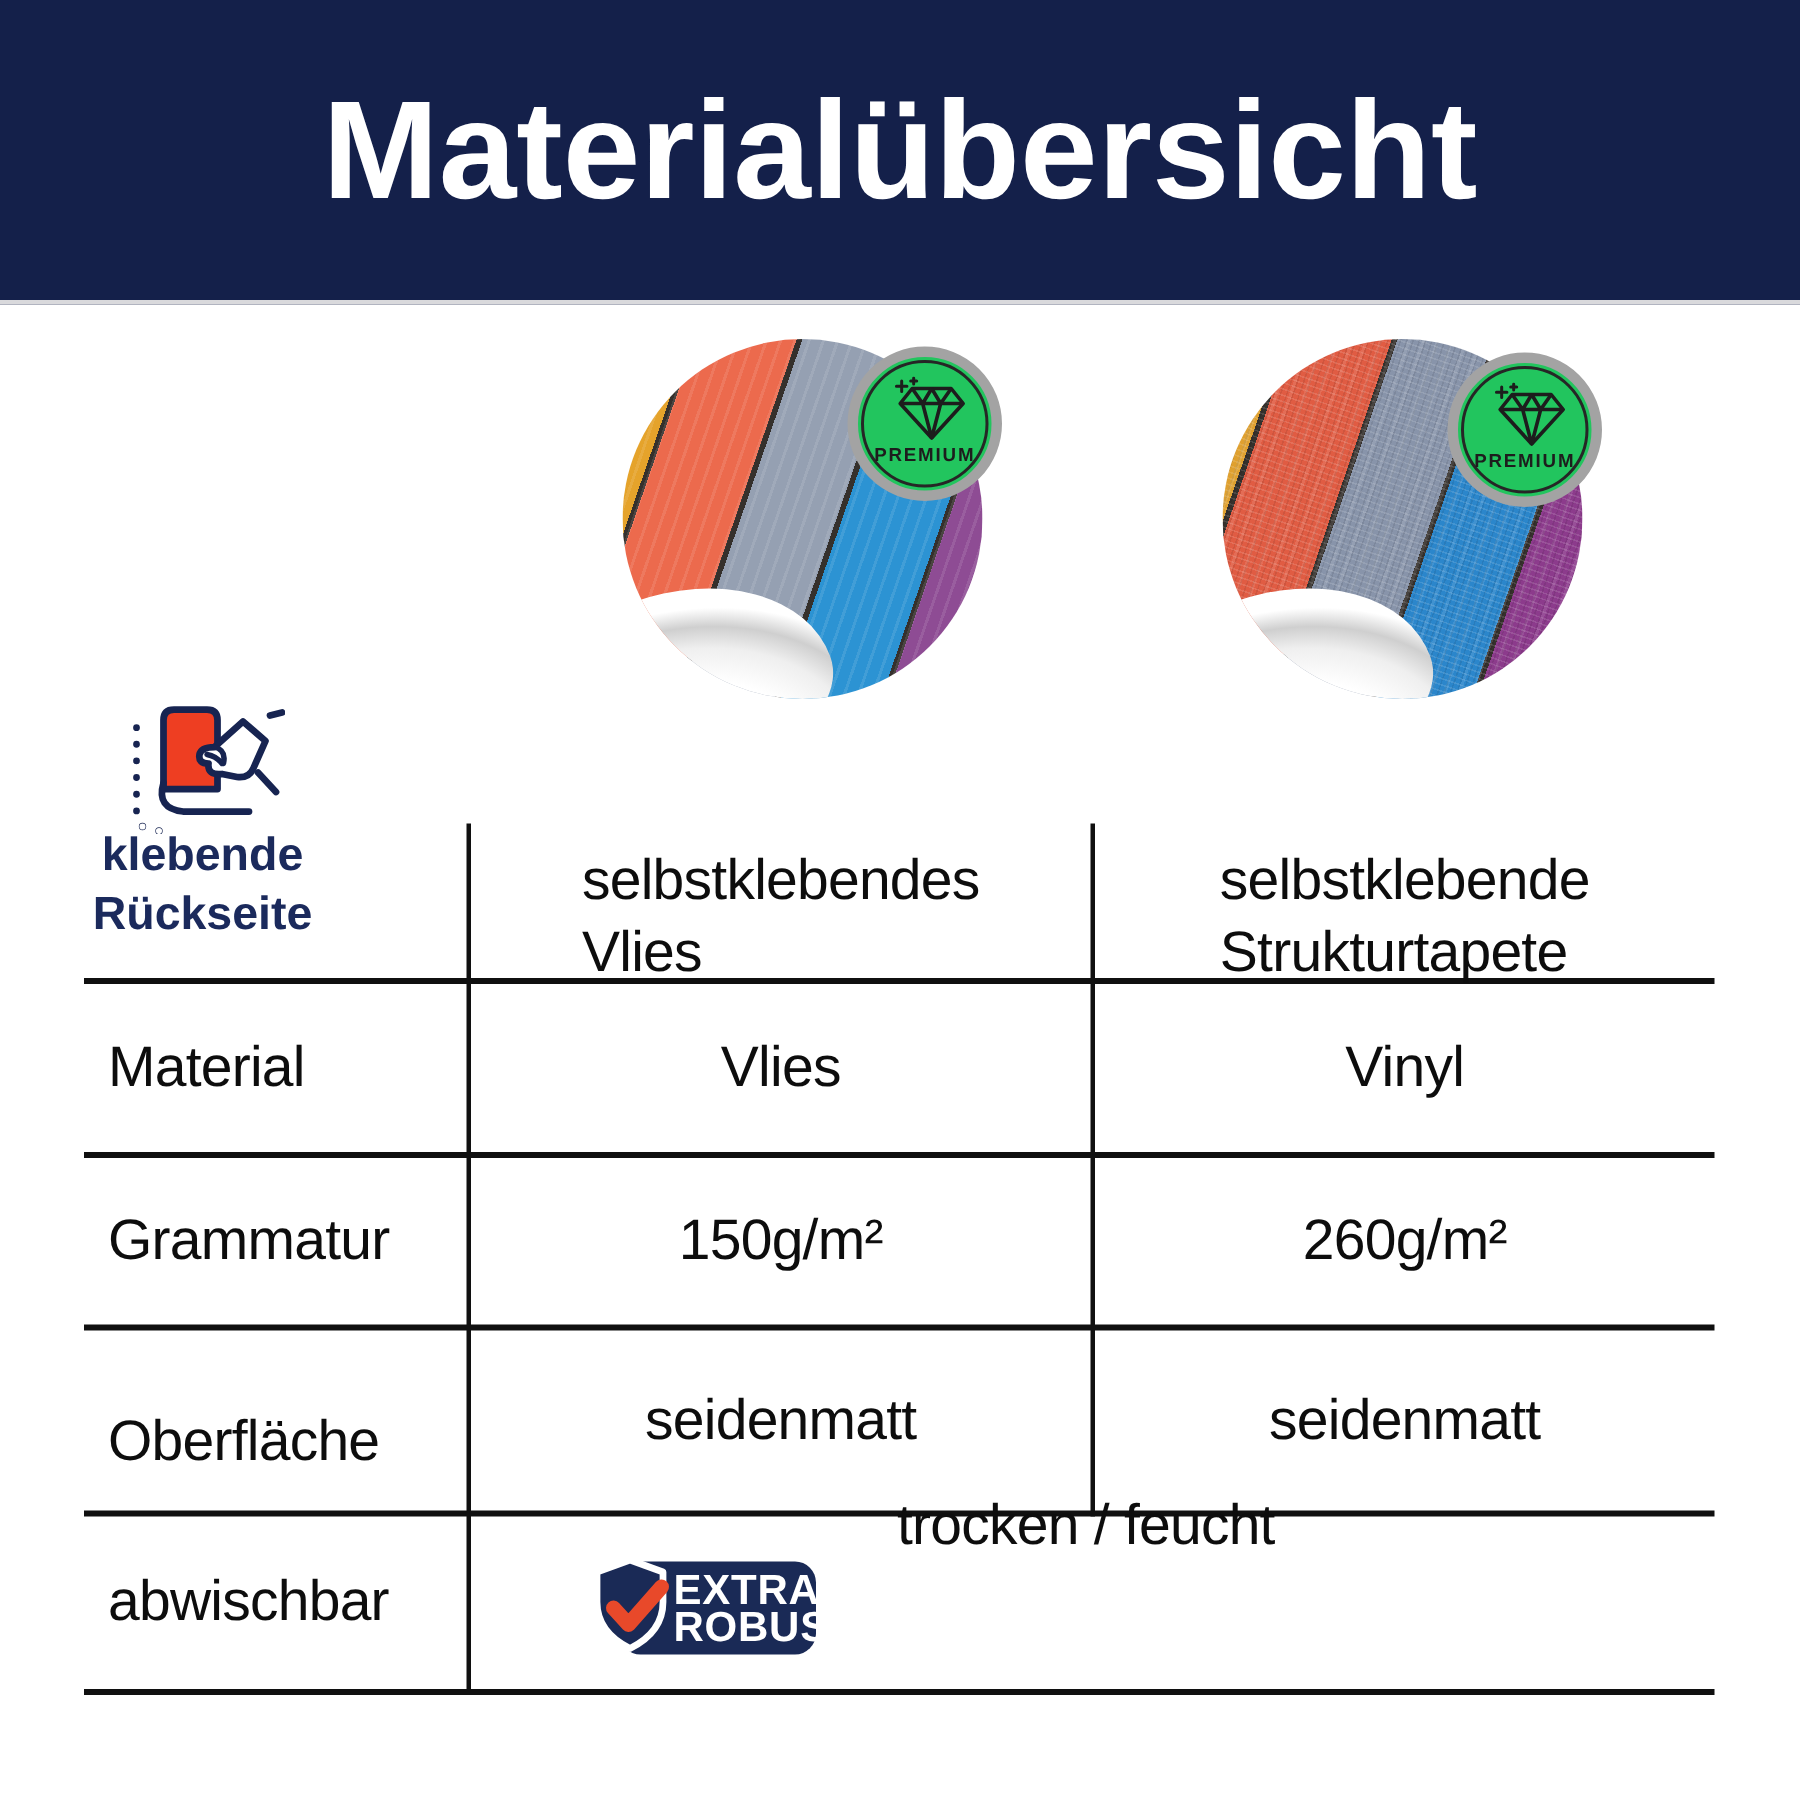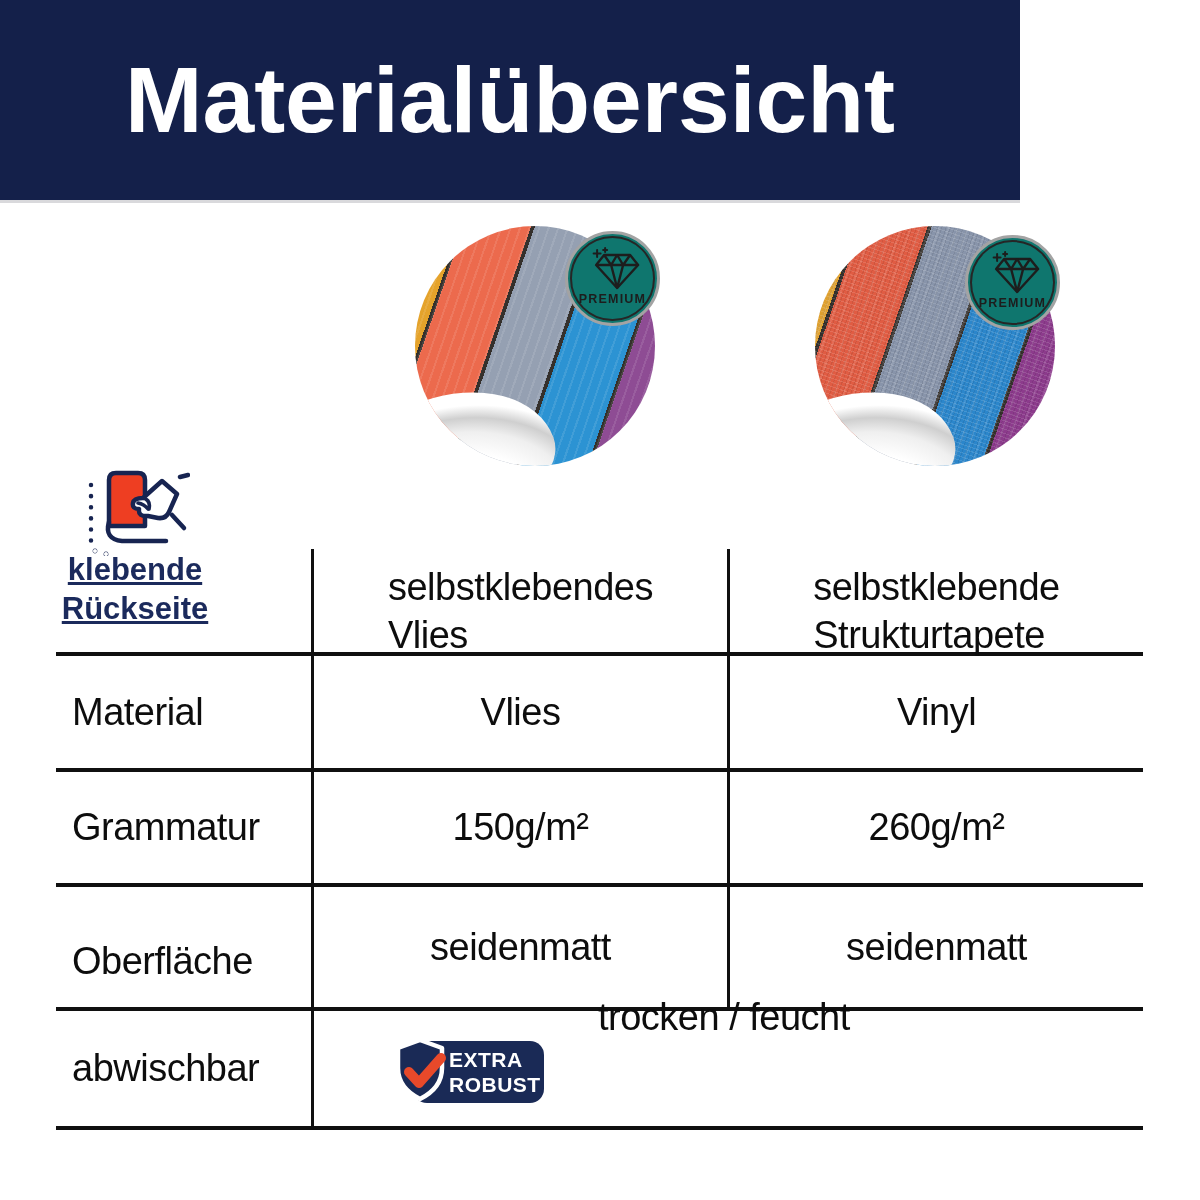--- a/index.html
+++ b/index.html
@@ -1,20 +1,20 @@
 <!DOCTYPE html>
 <html><head>
 <meta charset="utf-8">
 <style>
   html,body{margin:0;padding:0;}
   body{width:1200px;height:1200px;background:#ffffff;font-family:"Liberation Sans",sans-serif;position:relative;overflow:hidden;}
   .abs{position:absolute;}
 
   
-  .banner{left:0;top:0;width:1020px;height:200px;background:#14204A;border-bottom:3px solid #d9d9dc;display:flex;align-items:center;justify-content:center;}
+  .banner{left:0;top:0;width:1200px;height:200px;background:#14204A;border-bottom:3px solid #d9d9dc;display:flex;align-items:center;justify-content:center;}
   .banner h1{margin:0;color:#ffffff;font-size:93px;font-weight:bold;letter-spacing:0px;}
 
   
   .photo{width:240px;height:240px;border-radius:50%;overflow:hidden;}
   .photo-left{left:415px;top:226px;
     background-image:
       repeating-linear-gradient(109deg, rgba(255,255,255,0.10) 0 2px, rgba(255,255,255,0) 2px 9px),
       linear-gradient(109deg,
         #E5A32B 0 14%, #35302c 14% 15.2%,
         #EC6A4D 15.2% 36%, #35302c 36% 37.2%,
@@ -30,47 +30,47 @@
         #DFA02F 0 13%, #35302c 13% 14.2%,
         #E05C43 14.2% 35%, #35302c 35% 36.2%,
         #8894AA 36.2% 56%, #35302c 56% 57.2%,
         #2B86CB 57.2% 77%, #35302c 77% 78.2%,
         #8C3B8C 78.2% 100%);}
   .curl{position:absolute;left:-28px;bottom:-42px;width:165px;height:120px;transform:rotate(-20deg);
     border-radius:18% 95% 45% 50% / 35% 92% 48% 55%;
     background:radial-gradient(125% 125% at 18% 112%, #ffffff 52%, #efefef 66%, #cfcfcf 75%, #ffffff 83%);}
 
   
-  .premium{width:89px;height:89px;border-radius:50%;background:#0f766e;border:3px solid #a3a3a3;}
+  .premium{width:89px;height:89px;border-radius:50%;background:#22c55e;border:7px solid #a3a3a3;}
   .premium .ring{position:absolute;left:2px;top:2px;right:2px;bottom:2px;border:2px solid #262626;border-radius:50%;}
   .premium .diamond{position:absolute;left:50%;top:13px;transform:translateX(-44%);}
   .premium .plabel{position:absolute;left:0;right:0;top:58px;text-align:center;font-size:12.5px;font-weight:bold;letter-spacing:1.2px;color:#1d1d1d;}
   .premium-left{left:565px;top:231px;}
   .premium-right{left:965px;top:235px;}
 
   
   .peel-icon{left:80px;top:460px;}
-  .backing-label{left:25px;top:550px;width:220px;text-align:center;color:#1B2A5C;font-weight:bold;font-size:31px;line-height:39px;text-decoration:underline;}
+  .backing-label{left:25px;top:550px;width:220px;text-align:center;color:#1B2A5C;font-weight:bold;font-size:31px;line-height:39px;}
 
   
   .hline{left:56px;width:1087px;height:4px;background:#101010;}
   .vline{width:3px;background:#101010;}
 
   
   .cell{display:flex;align-items:center;font-size:38px;color:#0d0d0d;letter-spacing:-0.5px;}
   .labelcell{left:72px;width:235px;justify-content:flex-start;text-align:center;}
   .c2{left:314px;width:413px;justify-content:center;}
   .c3{left:730px;width:413px;justify-content:center;}
   .two{line-height:48px;}
   .tl{text-align:left;margin-top:20px;}
   .tc{text-align:center;}
 
   
   .robust-rect{left:413px;top:1041px;width:131px;height:62px;background:#1A2A56;border-radius:14px;}
-  .robust-text{left:449px;top:1047px;color:#ffffff;font-weight:bold;font-size:21px;line-height:25px;letter-spacing:0.5px;}
+  .robust-text{left:449px;top:1047px;color:#ffffff;font-weight:bold;font-size:28px;line-height:25px;letter-spacing:0.5px;}
   .robust-shield{left:392px;top:1036px;}
   .r5value{left:598px;}
 </style>
 </head>
 <body>
 
 <header class="abs banner">
   <h1>Materialübersicht</h1>
 </header>
 

